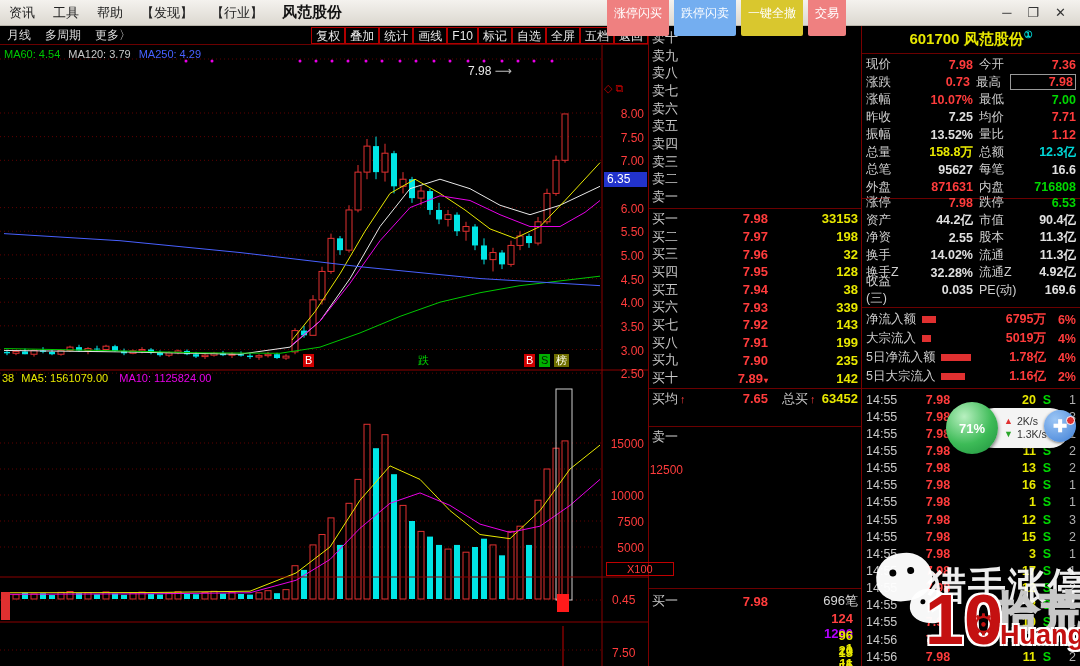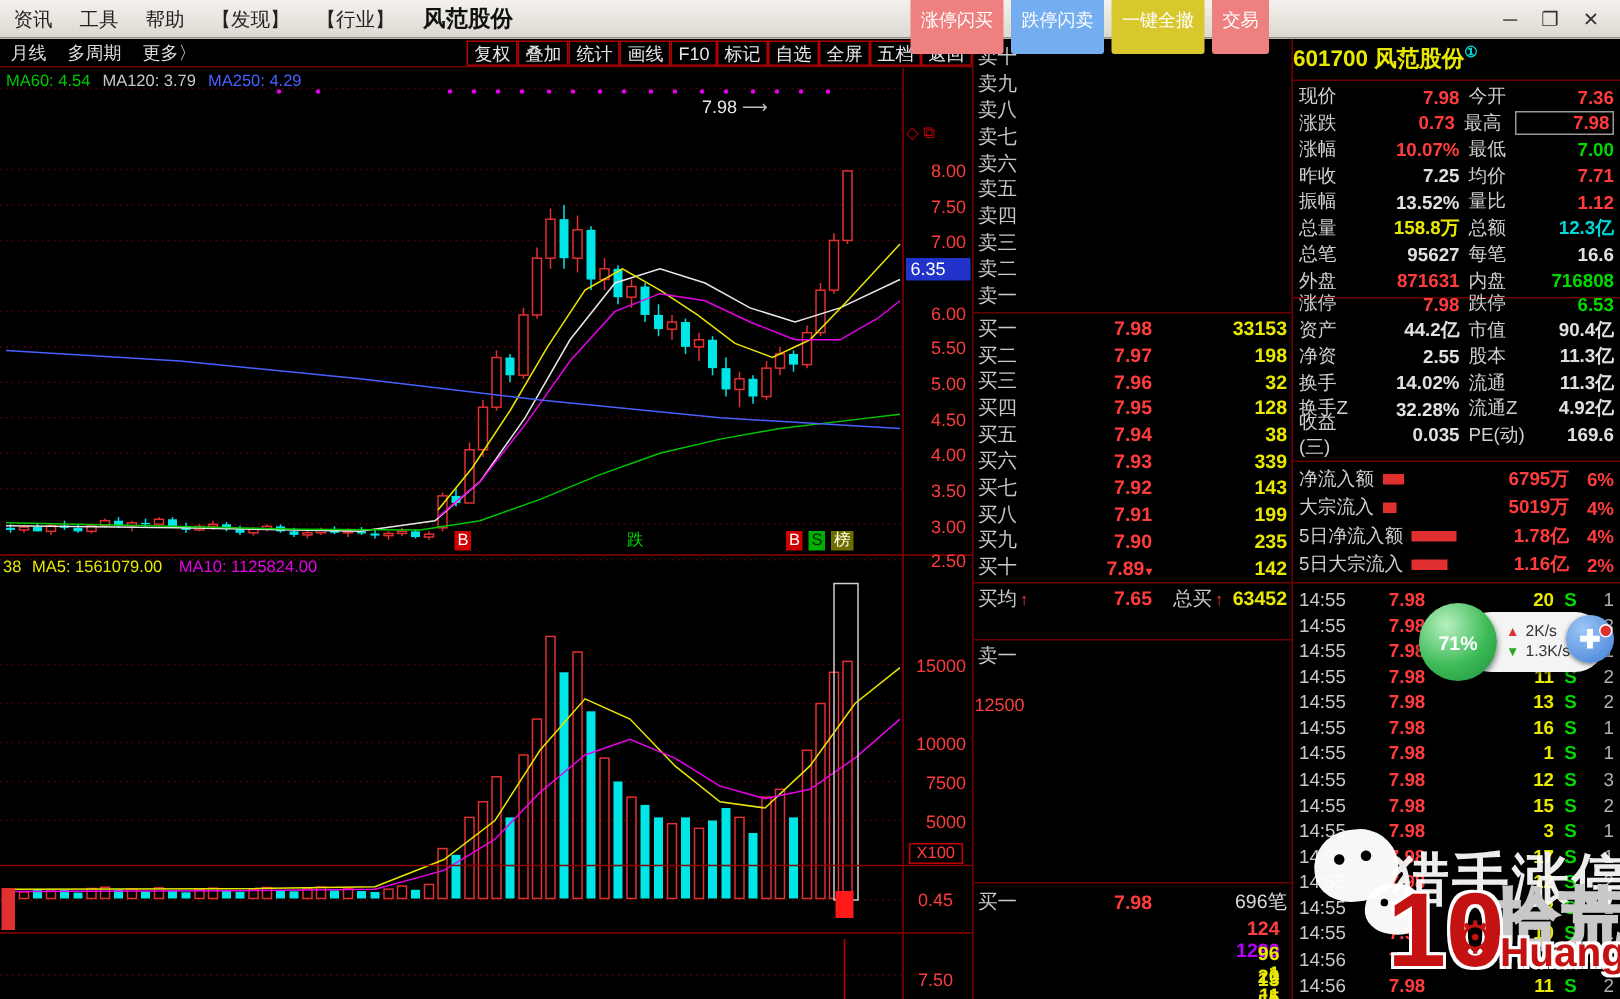--- a/index.html
+++ b/index.html
@@ -28,38 +28,38 @@
   #chart-svg{position:absolute;left:0;top:0;z-index:1;}
   #ma-row{position:absolute;left:4px;top:22px;font-size:11px;z-index:4;white-space:nowrap;}
   #ma-row span{margin-right:8px;}
   .axis-label{position:absolute;font-size:12px;color:#ff3c3c;width:42px;text-align:right;z-index:3;}
   #cursor-tag{position:absolute;left:604px;width:43px;height:15px;background:#2233cc;color:#fff;
      font-size:12px;text-align:left;padding-left:3px;line-height:15px;z-index:4;}
   #price-anno{position:absolute;left:468px;top:38px;color:#e8e8e8;font-size:12px;z-index:4;}
   #price-anno .arr{color:#bbb;}
   .badge{position:absolute;font-size:11px;line-height:13px;z-index:4;}
   #x100-box{position:absolute;left:606px;top:536px;border:1px solid #c00000;color:#ff3c3c;
-     font-size:11px;padding:0 4px;z-index:4;}
+     font-size:11px;padding:0 20px;z-index:4;}
   .mini-label{position:absolute;font-size:12px;color:#ff3c3c;z-index:4;}
   #axis-icons{position:absolute;left:604px;top:56px;z-index:4;color:#c00000;font-size:11px;letter-spacing:3px;}
   
   .qsec{position:absolute;left:0;width:212px;}
   .qrow{height:17.7px;display:flex;align-items:center;font-size:13px;padding:0 3px;}
   .qlab{color:#c8c8c8;width:44px;}
   .qprice{color:#ff3c3c;width:72px;text-align:right;font-weight:bold;}
   .qvol{color:#e8e800;flex:1;text-align:right;font-weight:bold;}
   .qsep{position:absolute;left:0;width:212px;border-top:1px solid #6b0000;}
   .qmark{color:#ff3c3c;font-size:8px;margin-left:1px;}
   .arrow-up{color:#ff3c3c;font-size:11px;margin-left:2px;}
   #buy-summary{position:absolute;left:0;top:566px;width:212px;display:flex;font-size:13px;align-items:center;padding:0 3px;height:18px;}
   #detail-rows{position:absolute;left:0;top:585px;width:212px;}
   .drow{height:17px;display:flex;font-size:13px;font-weight:bold;flex-direction:column;}
   .drow span{flex:1;text-align:right;padding-right:8px;}
   
-  #info-header{position:absolute;left:0;top:3px;width:218px;font-size:15px;font-weight:bold;color:#e8e800;}
+  #info-header{position:absolute;left:0;top:3px;width:218px;text-align:center;font-size:15px;font-weight:bold;color:#e8e800;}
   #info-header .b1{color:#00d8d8;font-size:10px;vertical-align:super;}
   .isep{position:absolute;left:0;width:218px;border-top:1px solid #6b0000;}
   .irow{height:17.5px;display:flex;align-items:center;font-size:12.5px;padding:0 4px;}
   .il{color:#cfcfcf;width:44px;}
   .iv{flex:1;text-align:right;font-weight:bold;}
   .il2{color:#cfcfcf;width:40px;padding-left:6px;}
   .c-r{color:#ff3c3c;} .c-g{color:#00d800;} .c-w{color:#e0e0e0;} .c-y{color:#e8e800;} .c-c{color:#00d8d8;}
   .c-rbox{color:#ff3c3c;border:1px solid #999;padding:0 2px;}
   .frow{height:19px;display:flex;align-items:center;font-size:12.5px;padding:0 4px;}
   .fl{color:#cfcfcf;}

